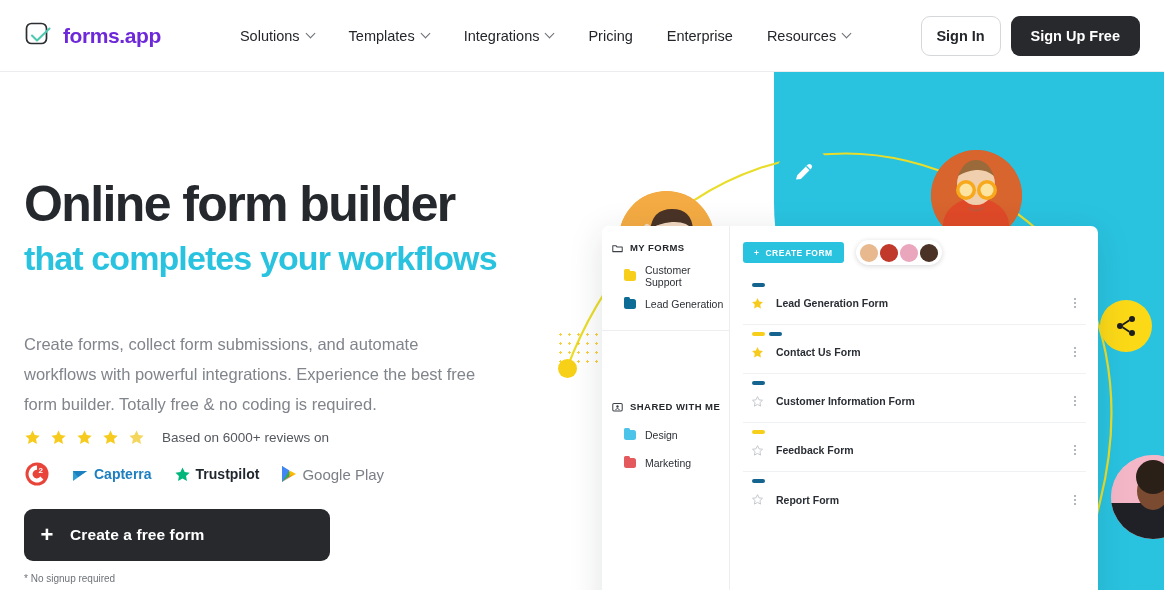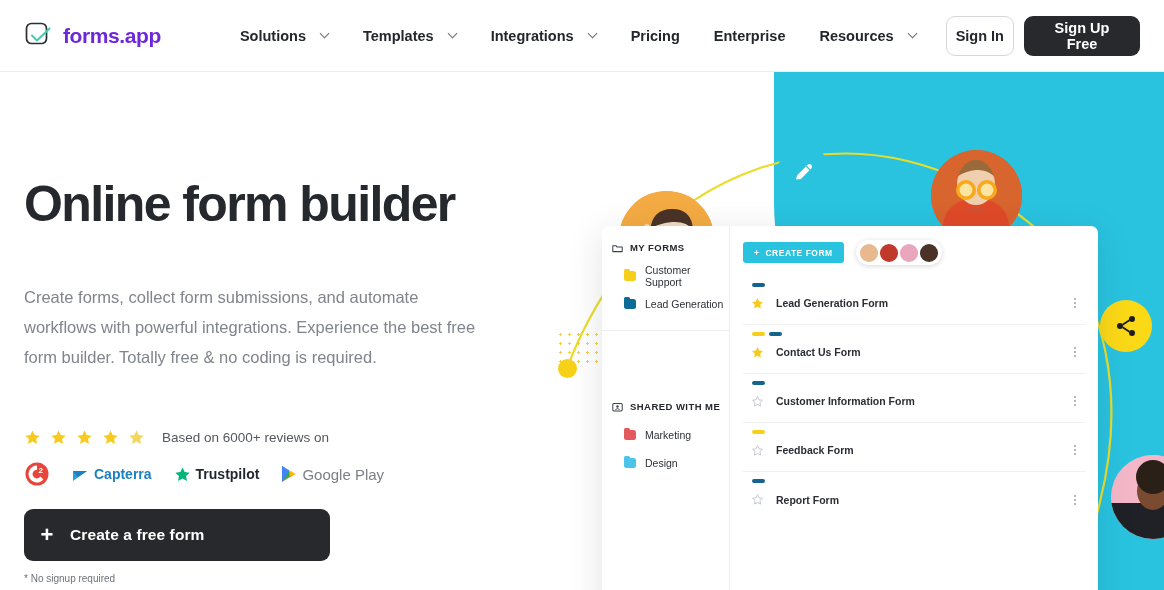--- a/index.html
+++ b/index.html
@@ -20,22 +20,22 @@
     border-bottom:1px solid #ededf0;
     z-index:60;
   }
   .brand { display:flex; align-items:center; margin-left:24px; gap:9px; }
   .brand-mark { width:30px; height:30px; position:relative; }
   .brand-text {
     font-size:21px; font-weight:bold; letter-spacing:-.4px; color:#6d28d9;
   }
   .nav-links { display:flex; align-items:center; margin-left:62px; gap:0; }
   .nav-item {
-    display:flex; align-items:center; gap:15px;
-    font-size:14.5px; font-weight:bold; color:#23262b;
+    display:flex; align-items:center; gap:7px;
+    font-size:14.5px; font-weight:normal; color:#23262b;
     padding:0 17px; cursor:pointer; white-space:nowrap;
   }
   .chev { width:8px; height:8px; position:relative; top:-2px; }
   .chev::after {
     content:""; position:absolute; left:0; top:0;
     width:6px; height:6px;
     border-right:1.6px solid #6a6d73;
     border-bottom:1.6px solid #6a6d73;
     transform:rotate(45deg);
   }
@@ -253,20 +253,21 @@
   <svg class="curve-svg">
     <path d="M567 296 C 600 210, 660 130, 760 96 C 860 62, 960 90, 1040 160 C 1110 222, 1125 330, 1100 430 C 1080 510, 1070 540, 1070 580" fill="none" stroke="#e9dd2a" stroke-width="2.2"></path>
     <path d="M700 230 C 735 210, 770 205, 800 212" fill="none" stroke="#29c3e0" stroke-width="2" stroke-dasharray="5 5"></path>
   </svg>
 
   <div class="dot-grid"></div>
   <div class="yellow-dot"></div>
 
   <div class="copy">
     <h1 class="h1">Online form builder</h1>
+    <div class="h1-sub">that completes your workflows</div>
     <p class="lede">Create forms, collect form submissions, and automate workflows with powerful integrations. Experience the best free form builder. Totally free &amp; no coding is required.</p>
   </div>
 
   <div class="reviews">
     <div class="stars-row">
       <svg class="star" viewBox="0 0 24 24">
           <path fill="#f6cb1e" d="M12 2l3.1 6.5 7 .9-5.1 4.8 1.3 7-6.3-3.4-6.3 3.4 1.3-7L2 9.4l7-.9z"></path>
         </svg>
       <svg class="star" viewBox="0 0 24 24">
           <path fill="#f6cb1e" d="M12 2l3.1 6.5 7 .9-5.1 4.8 1.3 7-6.3-3.4-6.3 3.4 1.3-7L2 9.4l7-.9z"></path>
@@ -403,26 +404,26 @@
 
       <div class="side-head second">
         <svg width="11" height="10" viewBox="0 0 14 12">
           <rect x="1" y="1.5" width="12" height="9.5" rx="1.4" fill="none" stroke="#3c4048" stroke-width="1.3"></rect>
           <circle cx="7" cy="5.3" r="1.5" fill="#3c4048"></circle>
           <path d="M4.3 9.4 q2.7-3 5.4 0" fill="none" stroke="#3c4048" stroke-width="1.2"></path>
         </svg>
         <span>SHARED WITH ME</span>
       </div>
       <div class="side-item">
+        <span class="folder" style="background:#4cc3e8"></span>
+        <span>Design</span>
+      </div>
+      <div class="side-item">
         <span class="folder" style="background:#e3595c"></span>
         <span>Marketing</span>
-      </div>
-      <div class="side-item">
-        <span class="folder" style="background:#4cc3e8"></span>
-        <span>Design</span>
       </div>
     </aside>
 
     <section class="mock-main">
 
       <div class="mock-toolbar">
         <button class="btn-create">
           <span>+</span>
           <span>CREATE FORM</span>
         </button>

